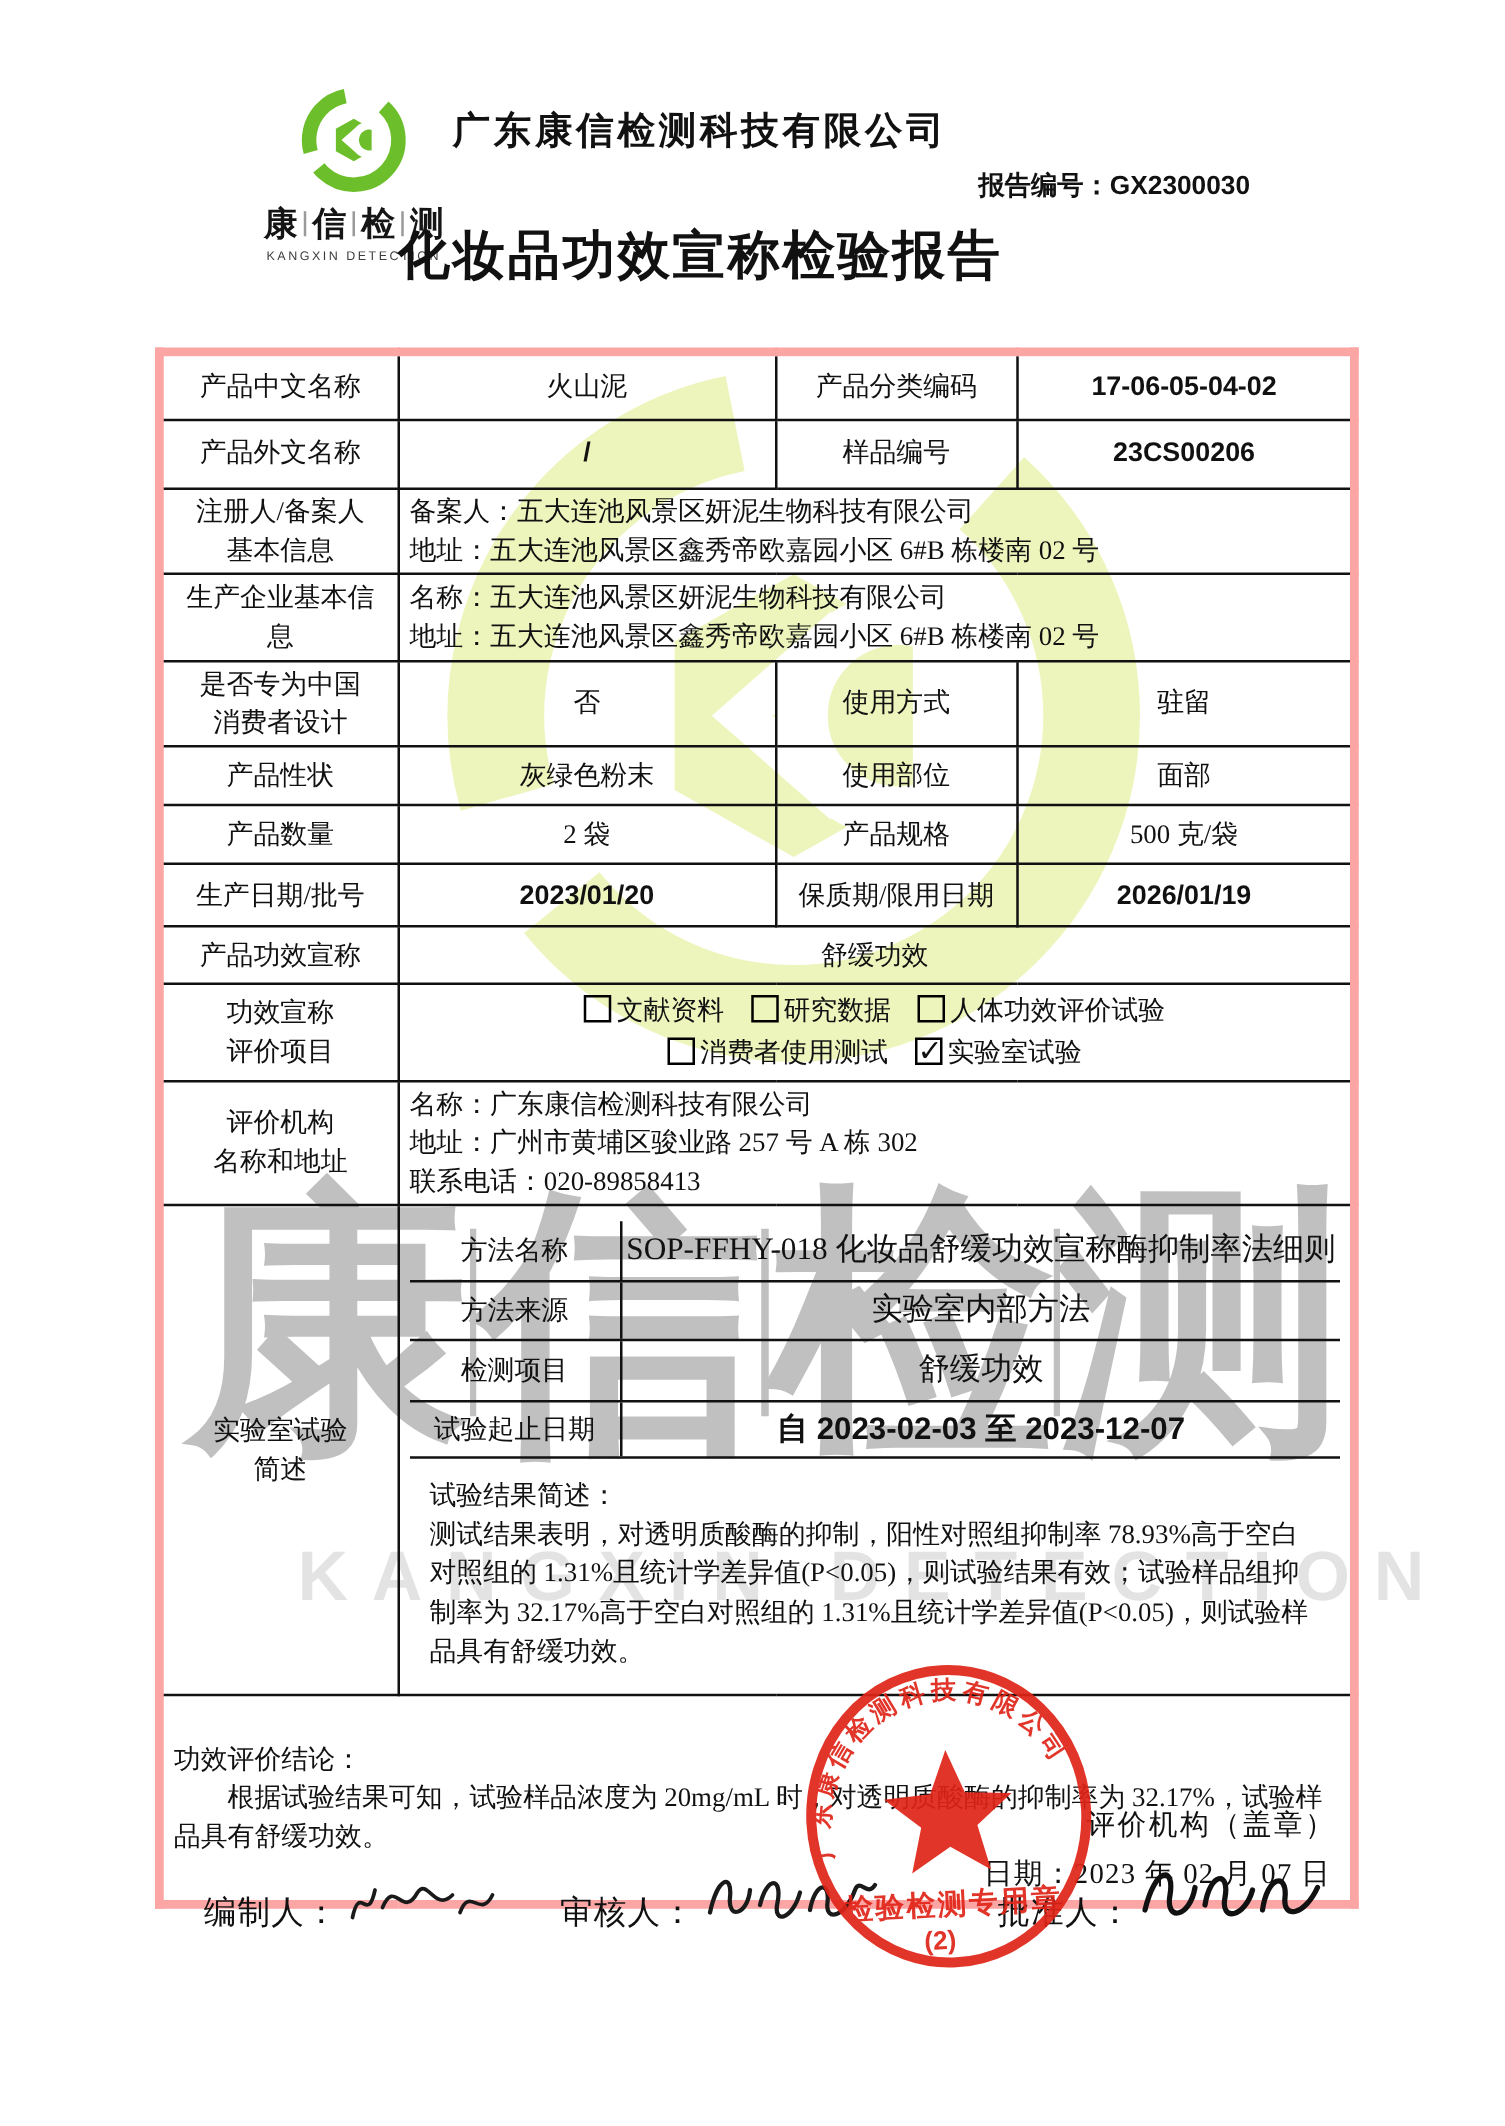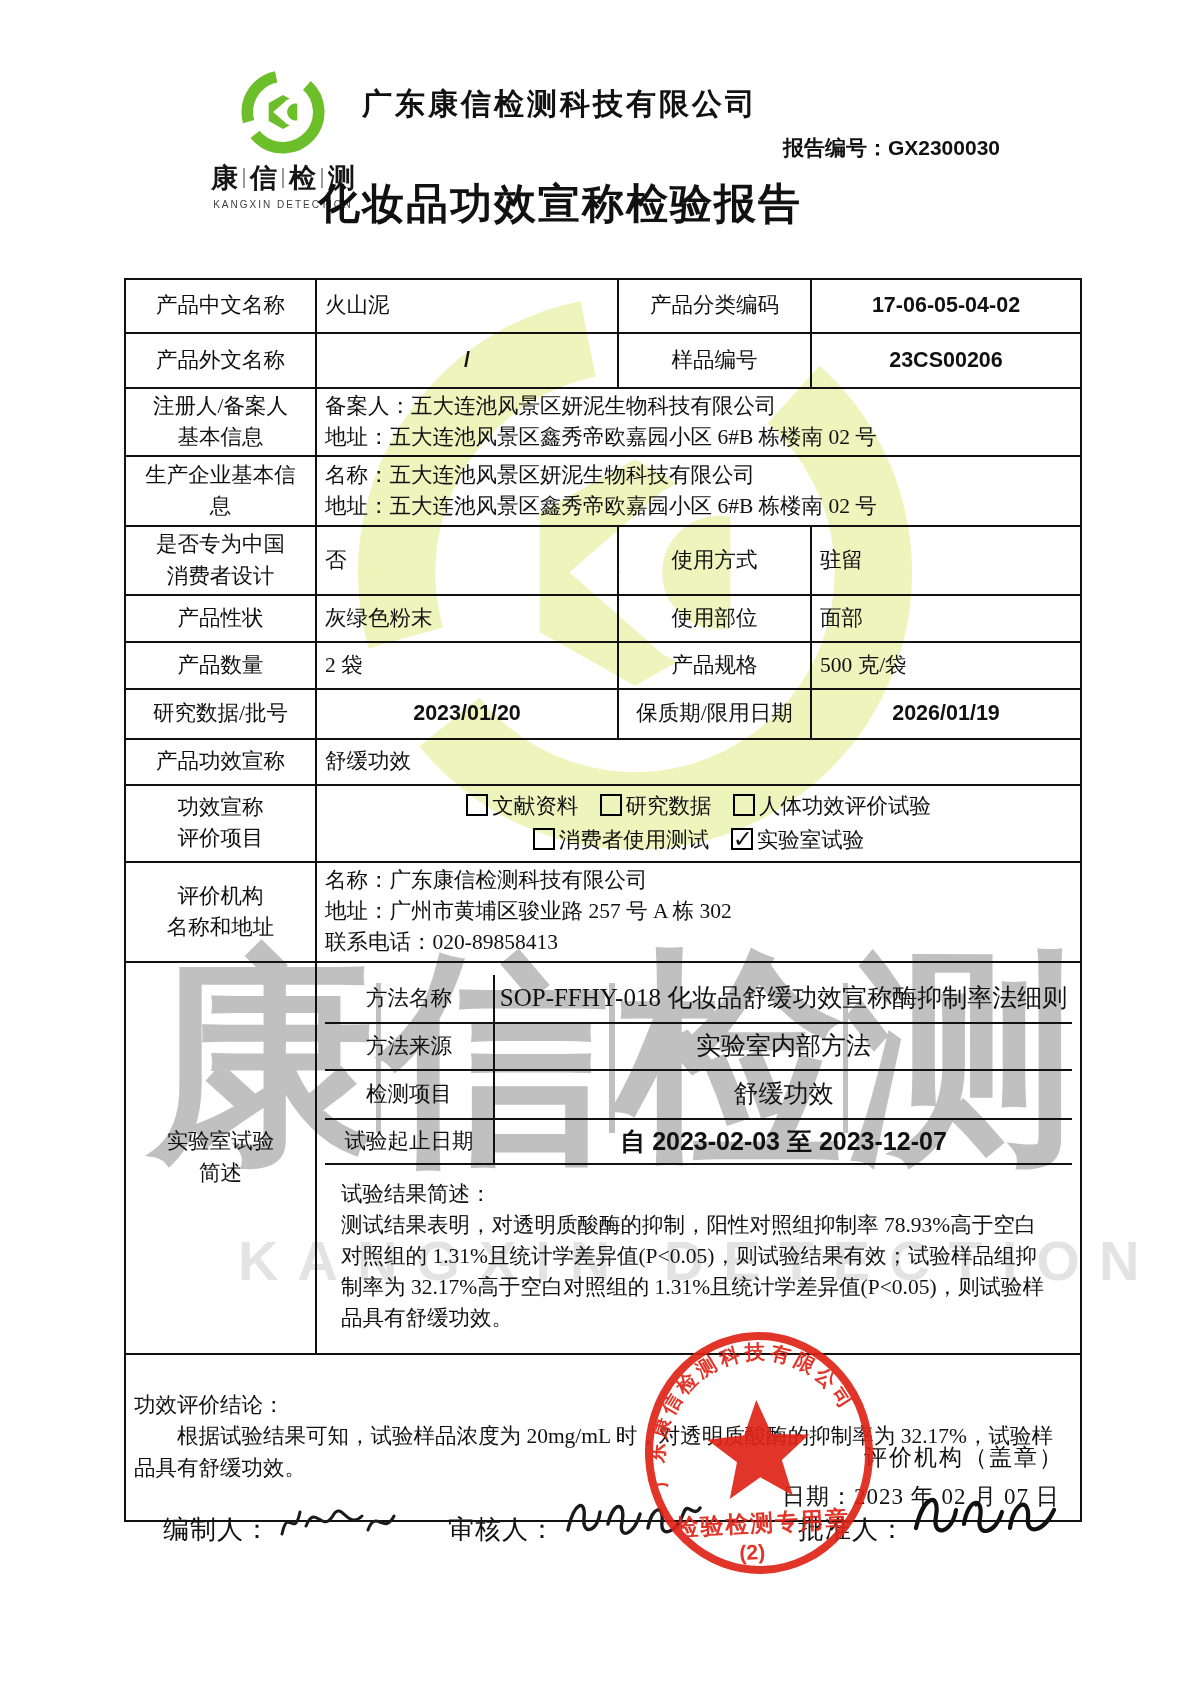--- a/index.html
+++ b/index.html
@@ -38,24 +38,24 @@
     font-size:42px;font-weight:800;letter-spacing:2px;z-index:2;}
   
   table.main{
     position:absolute;left:124px;top:278px;width:956px;z-index:2;
     border-collapse:collapse;table-layout:fixed;background:transparent;
   }
   table.main td{
     border:2px solid #111;font-size:21.5px;line-height:1.45;
     padding:2px 8px;vertical-align:middle;background:transparent;
   }
-  table.main{border:2px solid #fca5a5;}
+  table.main{border:7px solid #fca5a5;}
   td.lbl{text-align:center;white-space:pre-line;}
   td.val{text-align:center;font-family:Liberation Sans, sans-serif;font-weight:600;}
-  td.val-cn{}
+  td.val-cn{text-align:center;}
   td.txt{text-align:left;white-space:pre-line;padding-left:16px;}
   
   .cb-line{text-align:center;margin:3px 0;}
   .cb-item{display:inline-block;margin:0 8px;white-space:nowrap;}
   .cb{display:inline-block;width:18px;height:18px;border:2.5px solid #000;vertical-align:-3px;margin-right:4px;position:relative;}
   .cb.checked::after{content:"✓";position:absolute;left:0px;top:-8px;font-size:24px;font-weight:bold;font-family:"DejaVu Sans",sans-serif;}
   
   td.lab-cell{padding:0;vertical-align:top;}
   .lab-row{display:flex;border-bottom:2px solid #111;}
   .lab-label{width:168px;border-right:2px solid #111;display:flex;align-items:center;justify-content:center;
@@ -184,21 +184,21 @@
     </tr>
 
     <tr style="height:47px">
       <td class="lbl">产品数量</td>
       <td class="val-cn">2 袋</td>
       <td class="lbl">产品规格</td>
       <td class="val-cn">500 克/袋</td>
     </tr>
 
     <tr style="height:50px">
-      <td class="lbl">研究数据/批号</td>
+      <td class="lbl">生产日期/批号</td>
       <td class="val">2023/01/20</td>
       <td class="lbl">保质期/限用日期</td>
       <td class="val">2026/01/19</td>
     </tr>
 
     <tr style="height:46px">
       <td class="lbl">产品功效宣称</td>
       <td class="val-cn" colspan="3">舒缓功效</td>
     </tr>
 

